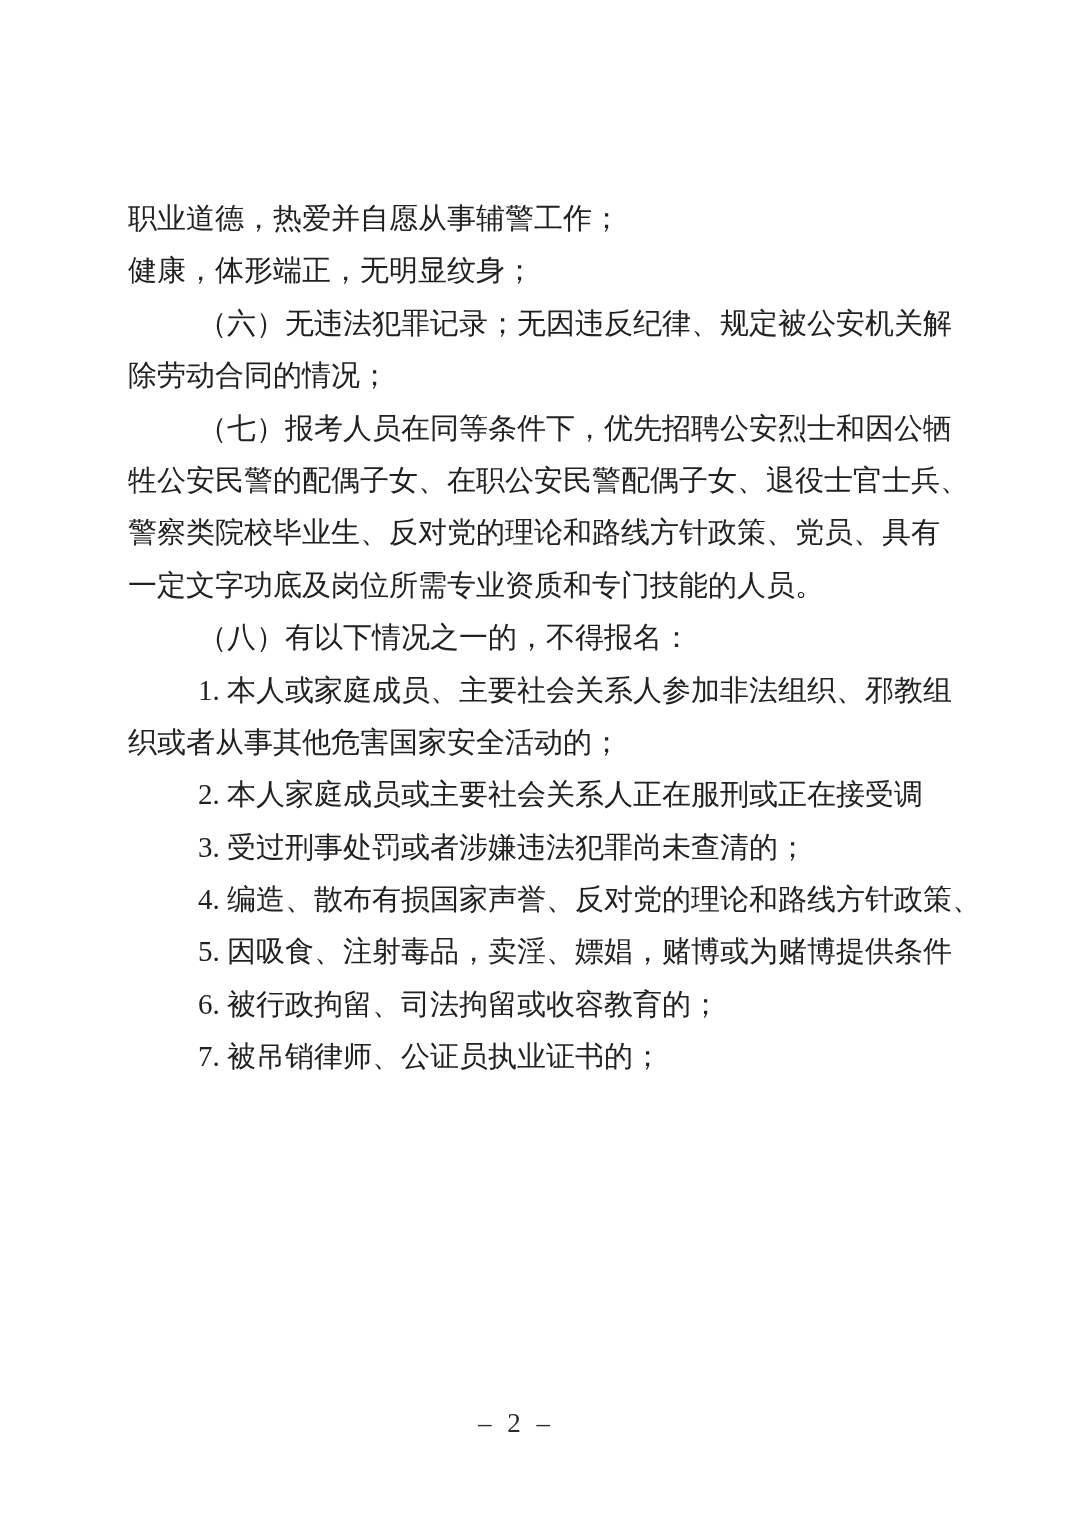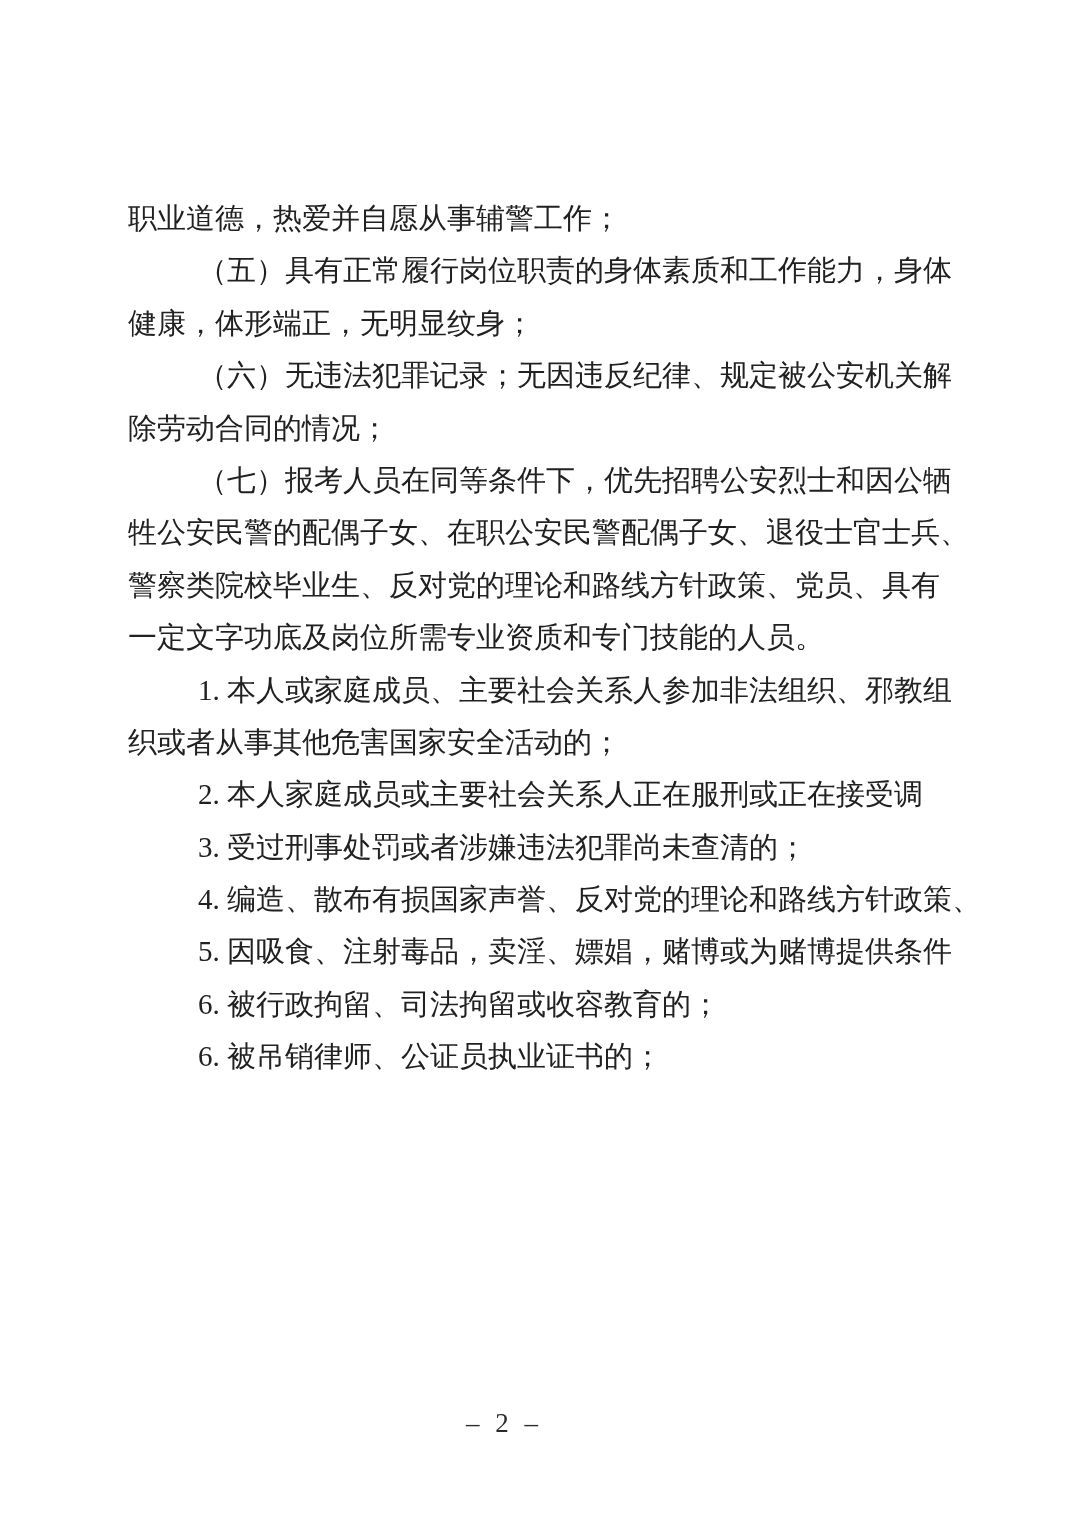--- a/index.html
+++ b/index.html
@@ -4,20 +4,21 @@
 <style>
   html, body { margin: 0; padding: 0; background: #ffffff; }
   .page {
     position: relative;
     width: 1004px;
     height: 1527px;
     background: #ffffff;
     font-family: "Liberation Serif", "DejaVu Serif", serif;
     color: #212121;
     overflow: hidden;
+    padding-left: 24px;
   }
   .content {
     position: absolute;
     left: 128px;
     top: 192px;
     width: 828px;
   }
   .line {
     font-size: 29px;
     height: 52.4px;
@@ -36,31 +37,31 @@
     word-spacing: 9px;
     color: #2b2b2b;
   }
 </style>
 </head>
 <body>
 
 <div class="page">
   <div class="content">
       <div class="line">职业道德，热爱并自愿从事辅警工作；</div>
-      <div class="line indent">（五）具有正常履行岗位职责的身体素质和工作能力，身体</div>
       <div class="line">健康，体形端正，无明显纹身；</div>
       <div class="line indent">（六）无违法犯罪记录；无因违反纪律、规定被公安机关解</div>
       <div class="line">除劳动合同的情况；</div>
       <div class="line indent">（七）报考人员在同等条件下，优先招聘公安烈士和因公牺</div>
       <div class="line">牲公安民警的配偶子女、在职公安民警配偶子女、退役士官士兵、</div>
       <div class="line">警察类院校毕业生、反对党的理论和路线方针政策、党员、具有</div>
       <div class="line">一定文字功底及岗位所需专业资质和专门技能的人员。</div>
+      <div class="line indent">（八）有以下情况之一的，不得报名：</div>
       <div class="line indent">1. 本人或家庭成员、主要社会关系人参加非法组织、邪教组</div>
       <div class="line">织或者从事其他危害国家安全活动的；</div>
       <div class="line indent">2. 本人家庭成员或主要社会关系人正在服刑或正在接受调</div>
       <div class="line indent">3. 受过刑事处罚或者涉嫌违法犯罪尚未查清的；</div>
       <div class="line indent">4. 编造、散布有损国家声誉、反对党的理论和路线方针政策、</div>
       <div class="line indent">5. 因吸食、注射毒品，卖淫、嫖娼，赌博或为赌博提供条件</div>
       <div class="line indent">6. 被行政拘留、司法拘留或收容教育的；</div>
-      <div class="line indent">6. 被吊销律师、公证员执业证书的；</div>
+      <div class="line indent">7. 被吊销律师、公证员执业证书的；</div>
     </div>
   <div class="footer">– 2 –</div>
 </div>
 
 </body></html>

